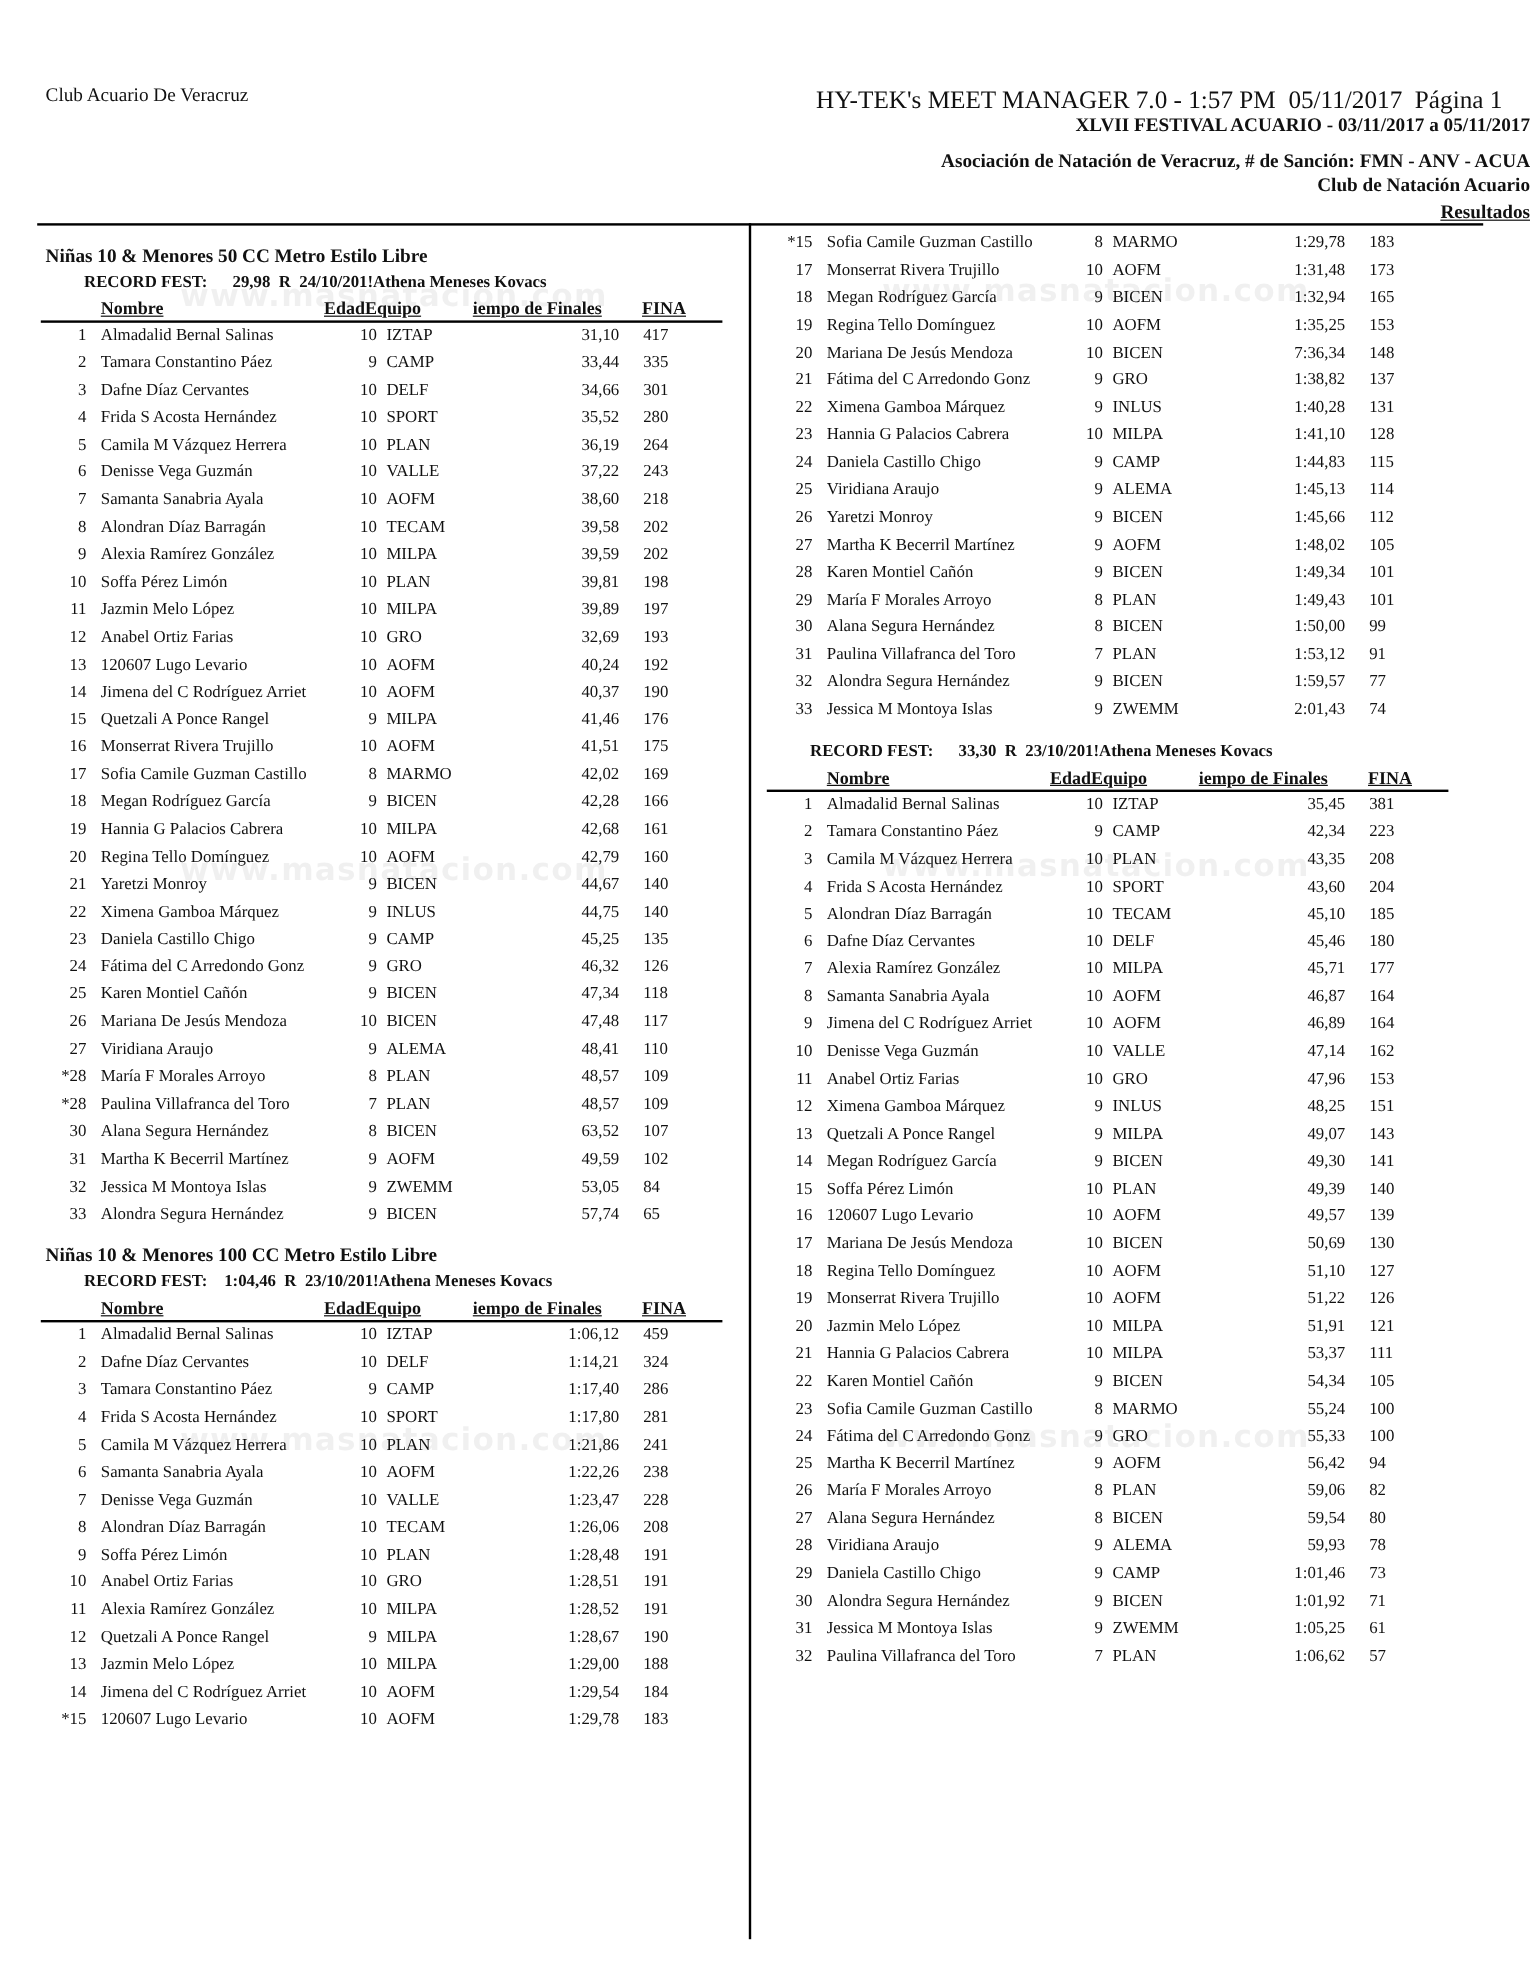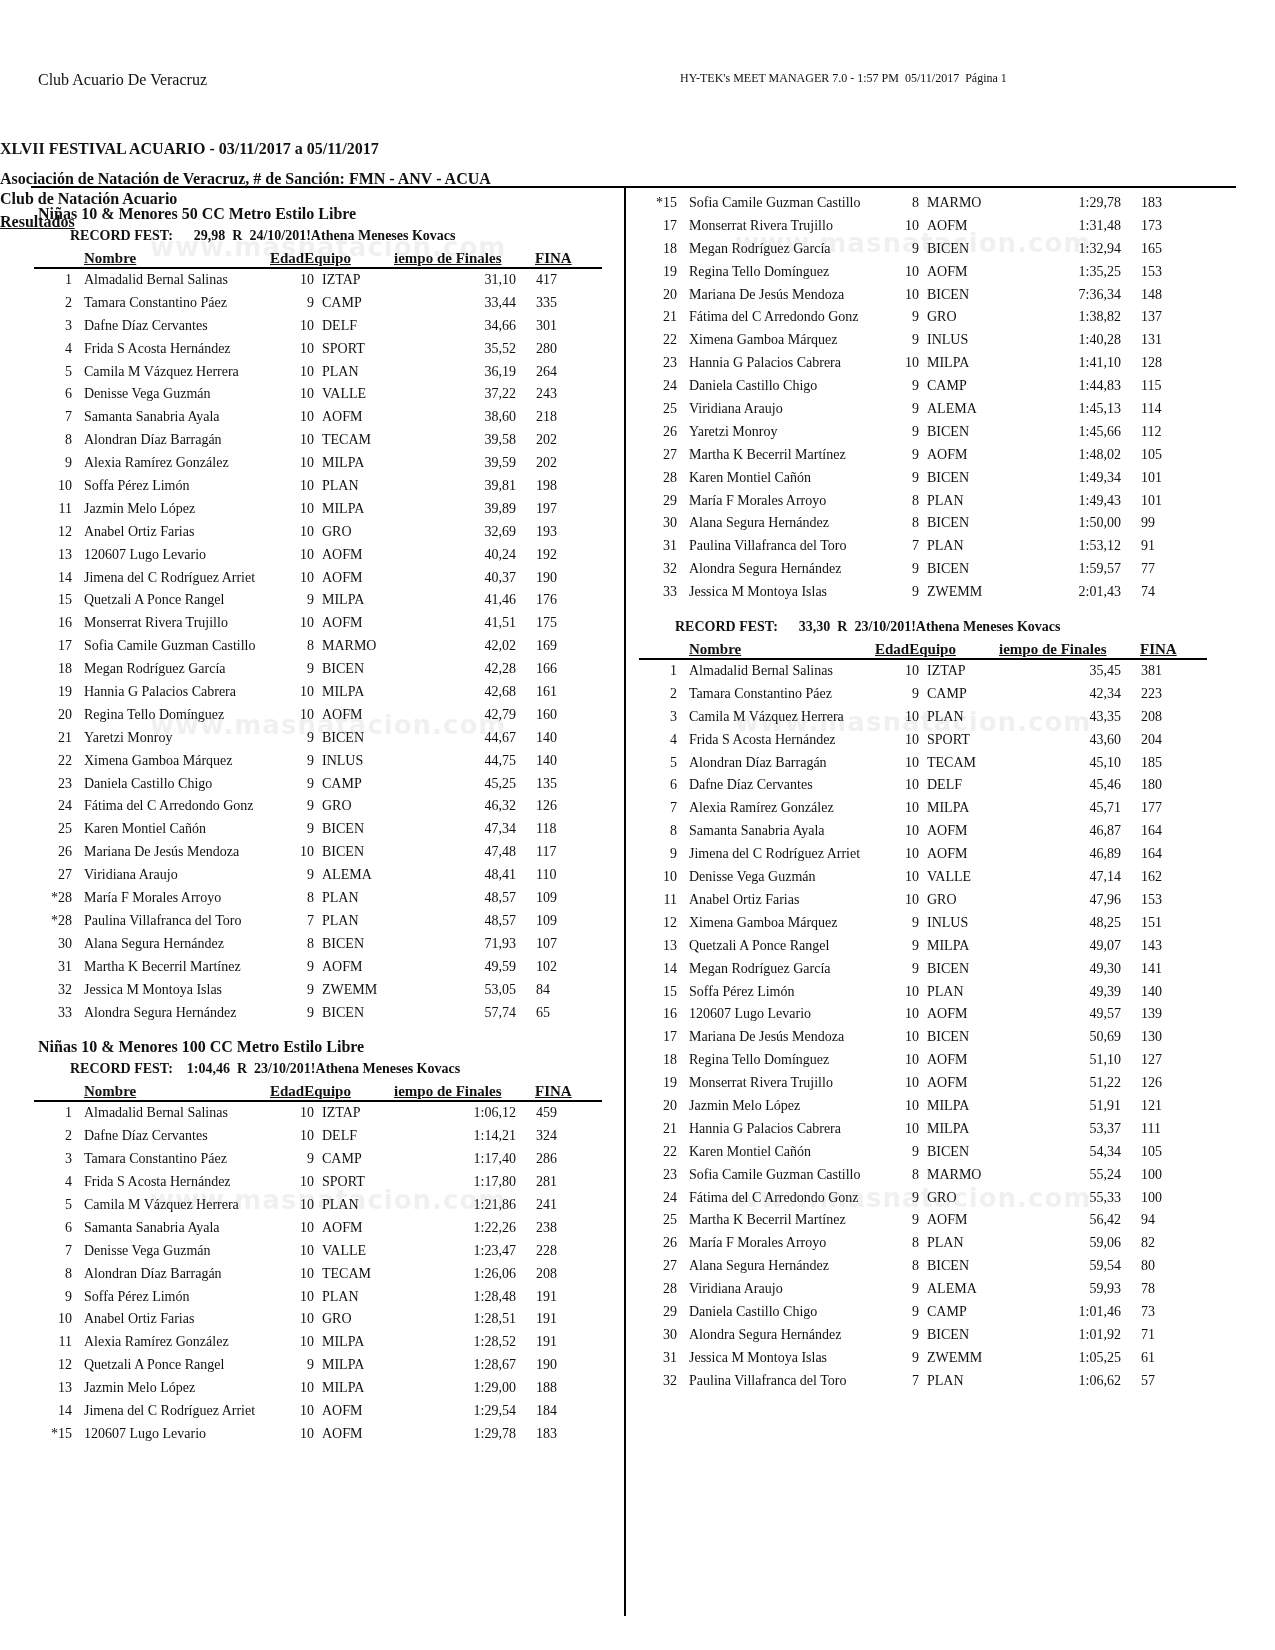--- a/index.html
+++ b/index.html
@@ -1,20 +1,20 @@
 <!DOCTYPE html>
 <html><head>
 <meta charset="utf-8">
 <style>
   html, body { margin: 0; padding: 0; background: #ffffff; }
   body { width: 1275px; height: 1650px; position: relative; overflow: hidden;
          font-family: "Liberation Serif", "DejaVu Serif", serif; color: #111; }
   .hdr-left { position: absolute; left: 38px; top: 71px; font-size: 16px; }
-  .hdr-right { position: absolute; left: 680px; top: 71px; font-size: 12px; white-space: pre; }
-  .hdr-center { position: absolute; left: 0; width: 1275px; text-align: left; font-weight: bold; font-size: 16px; margin-top: 44px; }
+  .hdr-right { position: absolute; left: 680px; top: 71px; font-size: 21px; white-space: pre; }
+  .hdr-center { position: absolute; left: 0; width: 1275px; text-align: right; font-weight: bold; font-size: 16px; }
   .hdr-l1 { top: 96px; }
   .hdr-l2 { top: 126px; }
   .hdr-l3 { top: 146px; }
   .hdr-l4 { top: 169px; text-decoration: underline; }
   .hrule { position: absolute; left: 31px; top: 186px; width: 1205px; height: 2px; background: #000; }
   .vrule { position: absolute; left: 624px; top: 186px; width: 2px; height: 1430px; background: #000; }
   .col { position: absolute; width: 560px; }
   .col-left { left: 38px; top: 203px; }
   .col-right { left: 643px; top: 192px; }
   .event-title { font-weight: bold; font-size: 16px; height: 22px; line-height: 22px; white-space: nowrap; }
@@ -299,21 +299,21 @@
       <span class="c-age">7</span>
       <span class="c-team">PLAN</span>
       <span class="c-time">48,57</span>
       <span class="c-fina">109</span>
     </div>
       <div class="row">
       <span class="c-place">30</span>
       <span class="c-name">Alana Segura Hernández</span>
       <span class="c-age">8</span>
       <span class="c-team">BICEN</span>
-      <span class="c-time">71,93</span>
+      <span class="c-time">63,52</span>
       <span class="c-fina">107</span>
     </div>
       <div class="row">
       <span class="c-place">31</span>
       <span class="c-name">Martha K Becerril Martínez</span>
       <span class="c-age">9</span>
       <span class="c-team">AOFM</span>
       <span class="c-time">49,59</span>
       <span class="c-fina">102</span>
     </div>

